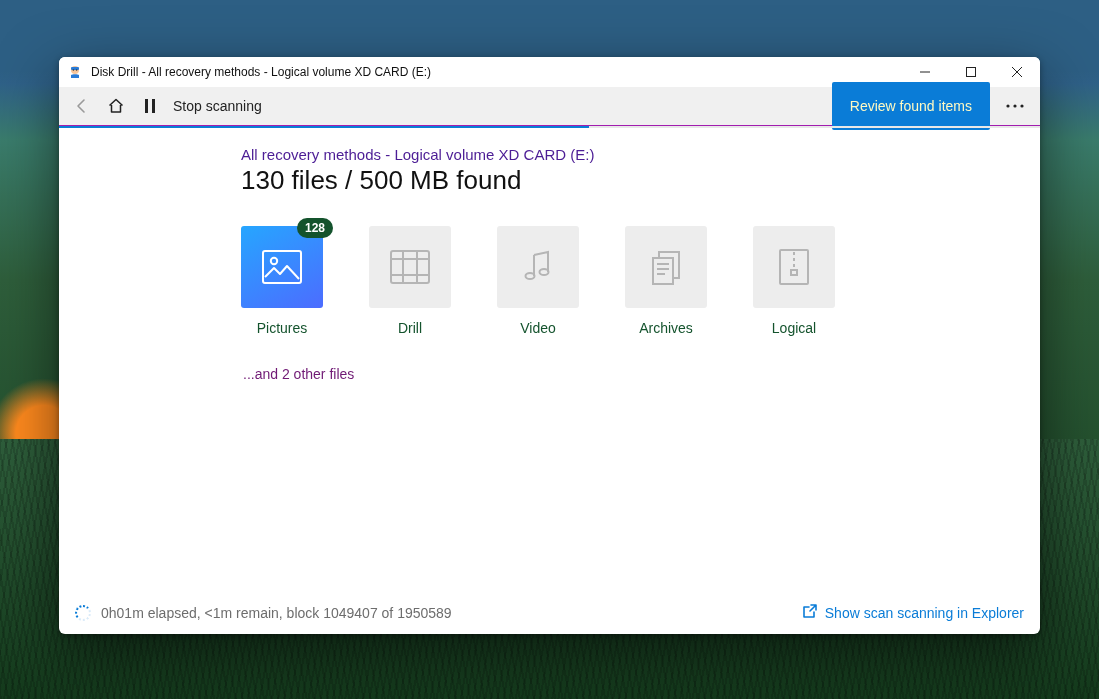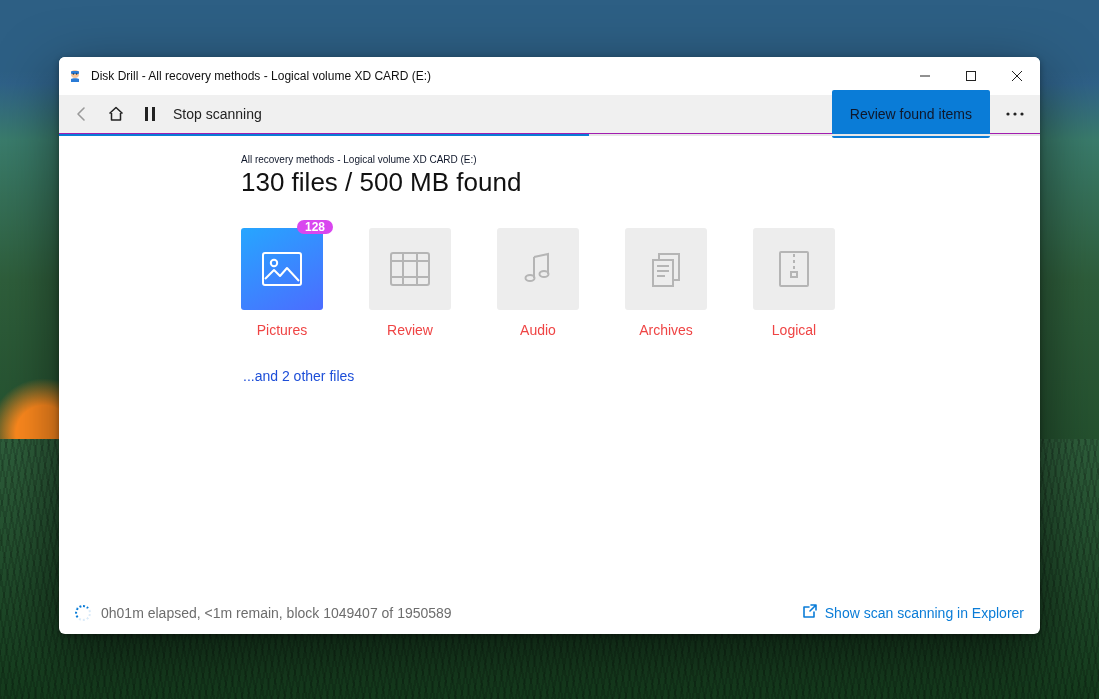--- a/index.html
+++ b/index.html
@@ -30,21 +30,21 @@
     left: 59px; top: 57px;
     width: 981px; height: 577px;
     background: #fff;
     border-radius: 6px;
     box-shadow: 0 20px 60px rgba(0,0,0,0.55), 0 2px 6px rgba(0,0,0,0.35);
     display: flex;
     flex-direction: column;
     overflow: hidden;
   }
   .titlebar {
-    height: 38px;
+    height: 30px;
     background: #fff;
     display: flex; align-items: center;
     padding: 0 0 0 8px;
     font-size: 12px;
     color: #111;
   }
   .titlebar .app-icon { width: 16px; height: 16px; margin-right: 8px; display: flex; align-items: center; justify-content: center; }
   .titlebar .title { flex: 0 0 auto; }
   .titlebar .spacer { flex: 1; }
   .win-btn { width: 46px; height: 30px; display: flex; align-items: center; justify-content: center; color: #222; }
@@ -62,21 +62,21 @@
     width: 34px; height: 34px;
     display: flex; align-items: center; justify-content: center;
     color: #222;
     border-radius: 3px;
   }
   .tool-btn.disabled { color: #9a9a9a; }
   .stop-label { font-size: 14px; color: #222; margin-left: 6px; }
   .toolbar .spacer { flex: 1; }
   .review-btn {
     background: #0a7cd7;
-    color: #0f172a;
+    color: #fef9c3;
     font-size: 14px;
     padding: 16px 18px;
     border: none;
     border-radius: 2px;
     margin-right: 6px;
   }
   .more-btn { width: 38px; height: 34px; display:flex; align-items:center; justify-content:center; }
 
   .progress-track {
     height: 2px; width: 100%; background: #e8e8e8; position: relative;
@@ -86,50 +86,50 @@
     width: 50%;
     background: #0a7cd7;
   }
 
   .content {
     flex: 1;
     padding: 18px 0 0 182px;
     color: #222;
     overflow: hidden;
   }
-  .breadcrumb { color: #0f172a; font-size: 10px; }
+  .breadcrumb { color: #4c1d95; font-size: 15px; }
   .summary { font-size: 26px; font-weight: 400; margin-top: 2px; color: #111; }
 
   .cards {
     display: flex; gap: 46px;
     margin-top: 30px;
   }
   .card { width: 82px; display: flex; flex-direction: column; align-items: center; position: relative; }
   .tile {
     width: 82px; height: 82px;
     border-radius: 3px;
     display: flex; align-items: center; justify-content: center;
     background: #ededed;
     color: #b5b5b5;
   }
   .tile.active {
     background: linear-gradient(150deg, #26a6ff 0%, #4c6cff 100%);
     color: #fff;
   }
-  .card .label { margin-top: 12px; font-size: 14px; color: #ef4444; }
+  .card .label { margin-top: 12px; font-size: 14px; color: #14532d; }
   .badge {
     position: absolute; top: -8px; right: -10px;
-    background: #d946ef; color: #fff;
-    border-radius: 12px; min-width: 24px; height: 14px;
+    background: #14532d; color: #fff;
+    border-radius: 12px; min-width: 24px; height: 20px;
     font-size: 12px; font-weight: 600;
     display: flex; align-items: center; justify-content: center;
     padding: 0 6px;
   }
 
-  .other-files { margin-top: 30px; color: #1d4ed8; font-size: 14px; margin-left: 2px; }
+  .other-files { margin-top: 30px; color: #701a75; font-size: 14px; margin-left: 2px; }
 
   .footer {
     height: 42px;
     display: flex; align-items: center;
     padding: 0 16px;
     font-size: 14px;
     color: #6d6d6d;
     border-top: 0;
   }
   .spinner {
@@ -233,33 +233,33 @@
         <div class="label">Pictures</div>
       </div>
 
       <div class="card">
         <div class="tile">
           <svg width="40" height="34" viewBox="0 0 40 34">
               <rect x="1" y="1" width="38" height="32" rx="2" fill="none" stroke="currentColor" stroke-width="2"></rect>
               <path d="M1 9h38M1 25h38M13 1v32M27 1v32" stroke="currentColor" stroke-width="2"></path>
             </svg>
         </div>
-        <div class="label">Review</div>
+        <div class="label">Drill</div>
       </div>
 
       <div class="card">
         <div class="tile">
           <svg width="36" height="36" viewBox="0 0 36 36">
               <path d="M14 6l14-3v20" fill="none" stroke="currentColor" stroke-width="2"></path>
               <path d="M14 6v21" fill="none" stroke="currentColor" stroke-width="2"></path>
               <ellipse cx="10" cy="27" rx="4.5" ry="3" fill="none" stroke="currentColor" stroke-width="2"></ellipse>
               <ellipse cx="24" cy="23" rx="4.5" ry="3" fill="none" stroke="currentColor" stroke-width="2"></ellipse>
             </svg>
         </div>
-        <div class="label">Audio</div>
+        <div class="label">Video</div>
       </div>
 
       <div class="card">
         <div class="tile">
           <svg width="36" height="36" viewBox="0 0 36 36">
               <rect x="11" y="3" width="20" height="26" fill="none" stroke="currentColor" stroke-width="2"></rect>
               <rect x="5" y="9" width="20" height="26" fill="#ededed" stroke="currentColor" stroke-width="2"></rect>
               <path d="M9 15h12M9 20h12M9 25h8" stroke="currentColor" stroke-width="2"></path>
             </svg>
         </div>

